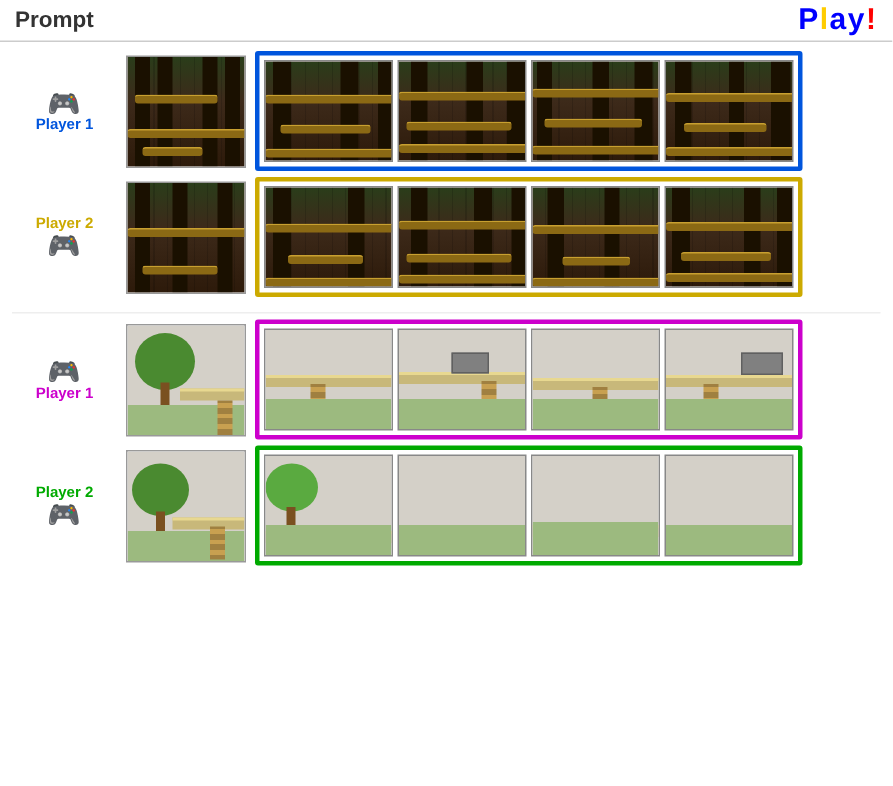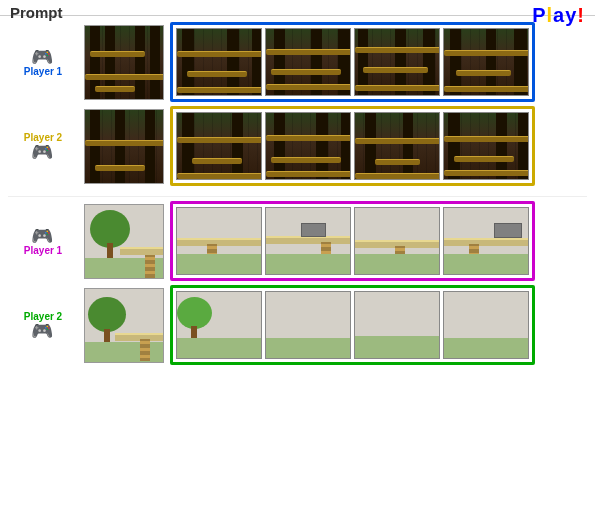--- a/index.html
+++ b/index.html
@@ -8,25 +8,25 @@
       height: 524px;
       background: #ffffff;
       font-family: Arial, sans-serif;
       overflow: hidden;
       position: relative;
     }
 
     
     .header {
       display: flex;
-      align-items: flex-start;
+      align-items: center;
       justify-content: space-between;
       padding: 4px 10px;
       border-bottom: 1px solid #ccc;
-      height: 16px;
+      height: 28px;
     }
     .header-prompt {
       font-size: 15px;
       font-weight: bold;
       color: #333;
     }
     .header-play {
       font-size: 20px;
       font-weight: bold;
       letter-spacing: 1px;

